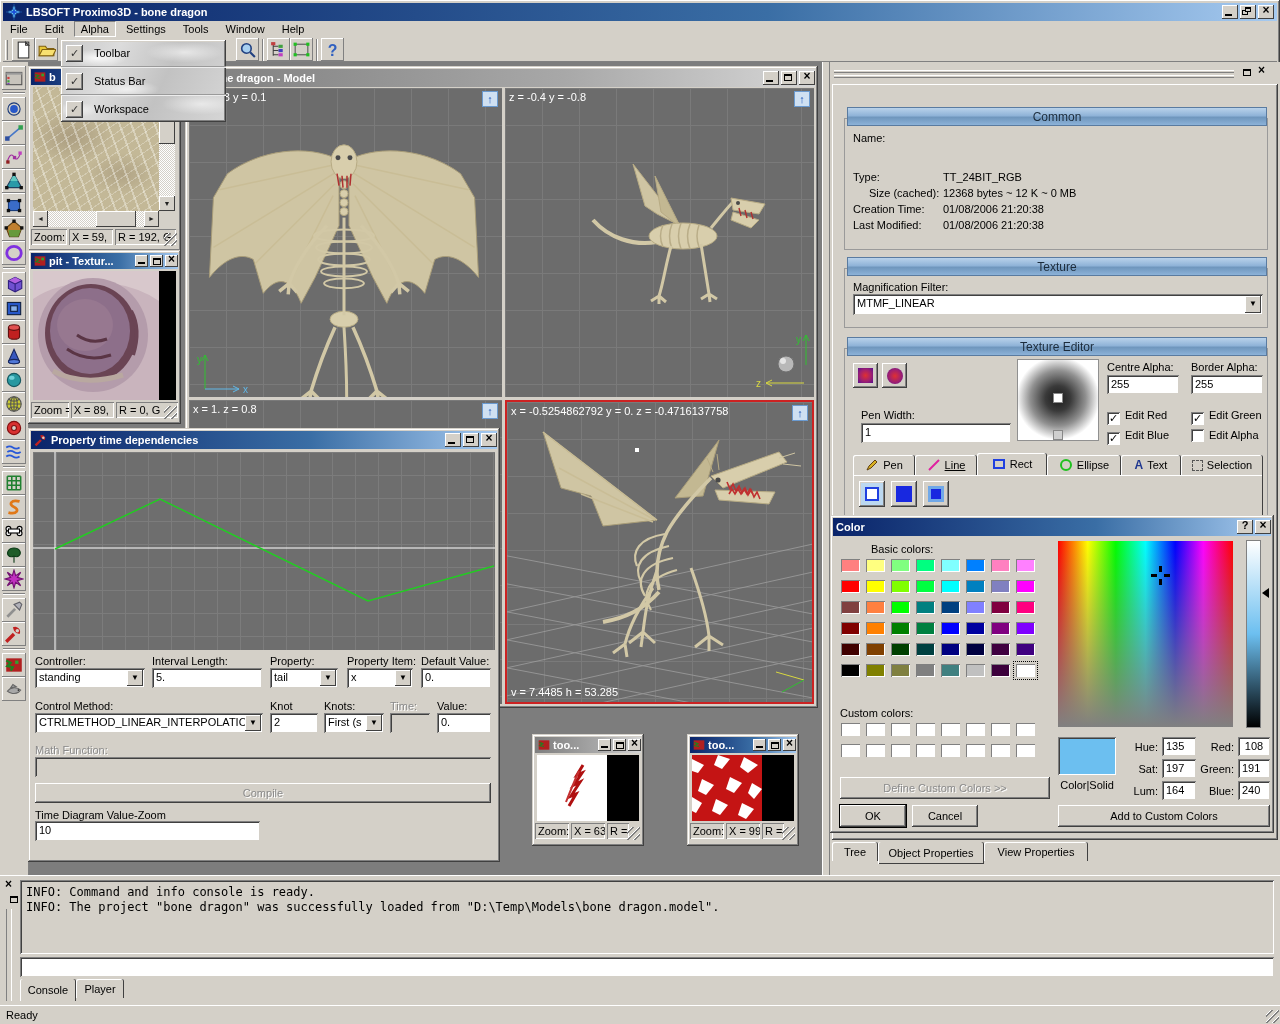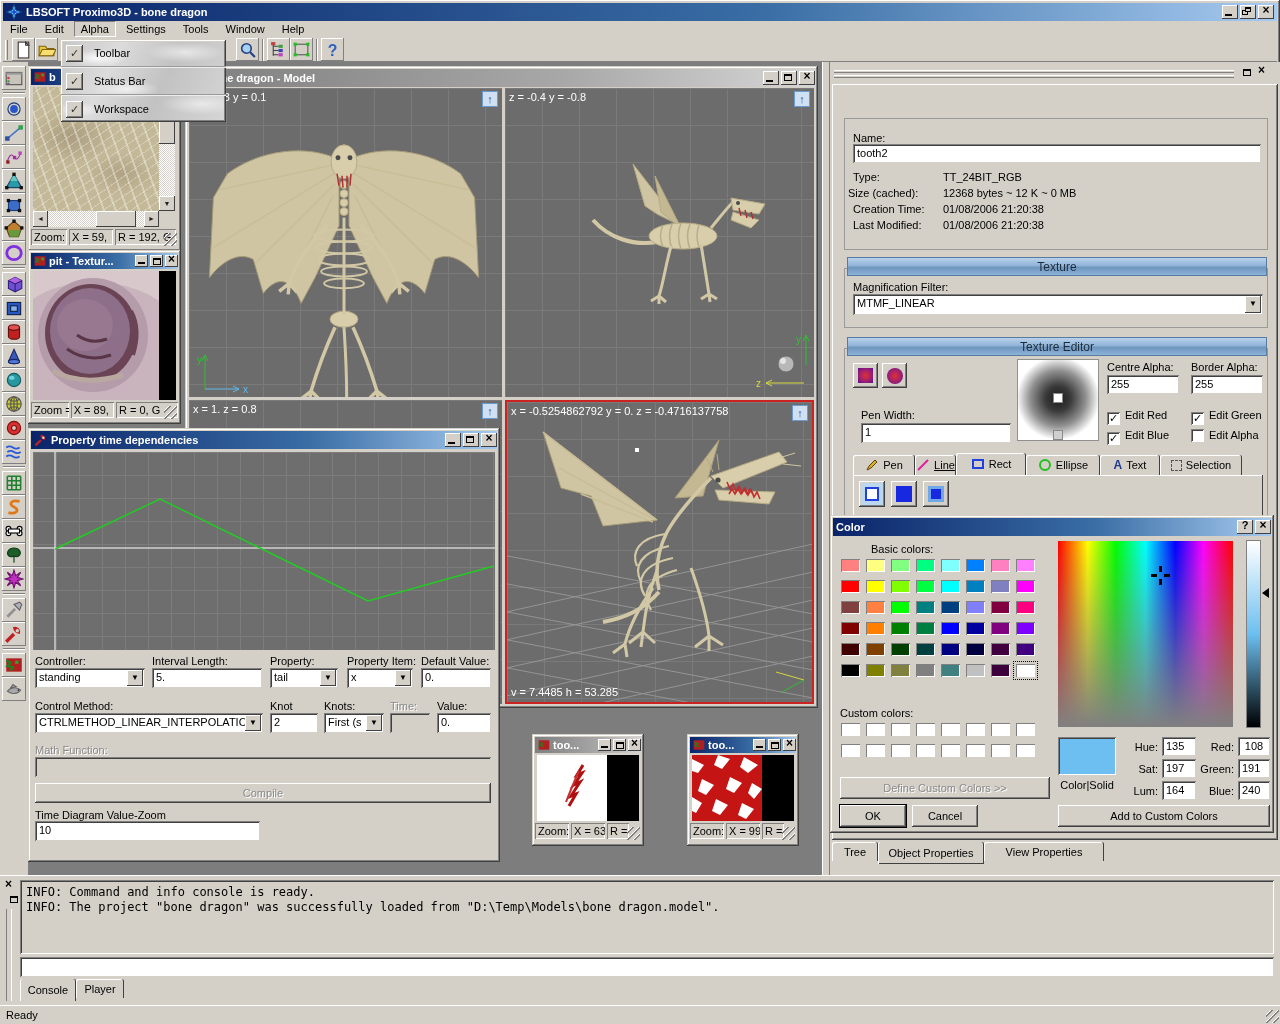--- a/index.html
+++ b/index.html
@@ -687,25 +687,25 @@
 <div class="abs" style="left:822px;top:62px;width:8px;height:813px;background:#d4d0c8;border-left:1px solid #fff;border-right:1px solid #808080;"></div>
 <div class="abs" style="left:830px;top:62px;width:450px;height:813px;background:#d4d0c8;">
   <div class="abs" style="left:4px;top:8px;width:400px;height:3px;border-top:1px solid #fff;border-bottom:1px solid #808080;"></div>
   <div class="abs" style="left:4px;top:13px;width:400px;height:3px;border-top:1px solid #fff;border-bottom:1px solid #808080;"></div>
   <span class="win-btn sm abs" style="left:408px;top:4px;"><span class="g-max"></span></span>
   <span class="win-btn sm abs" style="left:424px;top:4px;"><span class="g-x" style="line-height:12px;">×</span></span>
 
   <div class="abs bev-out" style="left:2px;top:22px;width:446px;height:756px;">
 
     <div class="abs gbox" style="left:12px;top:34px;width:424px;height:132px;">
+      <div class="hdr abs" style="left:2px;top:-12px;width:420px;height:19px;">Common</div>
       <div class="abs lbl" style="left:8px;top:13px;">Name:</div>
-      <div class="abs field" style="left:8px;top:25px;width:408px;height:19px;"><span>tooth2</span></div>
       <div class="abs lbl" style="left:8px;top:52px;">Type:</div>
       <div class="abs lbl" style="left:98px;top:52px;">TT_24BIT_RGB</div>
-      <div class="abs lbl" style="left:3px;top:68px;">Size (cached):</div>
+      <div class="abs lbl" style="left:24px;top:68px;">Size (cached):</div>
       <div class="abs lbl" style="left:98px;top:68px;">12368 bytes ~ 12 K ~ 0 MB</div>
       <div class="abs lbl" style="left:8px;top:84px;">Creation Time:</div>
       <div class="abs lbl" style="left:98px;top:84px;">01/08/2006 21:20:38</div>
       <div class="abs lbl" style="left:8px;top:100px;">Last Modified:</div>
       <div class="abs lbl" style="left:98px;top:100px;">01/08/2006 21:20:38</div>
     </div>
 
     <div class="abs gbox" style="left:12px;top:184px;width:424px;height:60px;">
       <div class="hdr abs" style="left:2px;top:-12px;width:420px;height:19px;">Texture</div>
       <div class="abs lbl" style="left:8px;top:12px;">Magnification Filter:</div>
@@ -736,21 +736,21 @@
       <div class="abs" style="left:262px;top:80px;"><span class="cb">✓</span><span>Edit Blue</span></div>
       <div class="abs" style="left:346px;top:80px;"><span class="cb"></span><span>Edit Alpha</span></div>
 
       <div class="abs" style="left:8px;top:104px;width:410px;height:22px;display:flex;">
         <div class="tab" style="width:62px;height:20px;margin-top:2px;">
             <svg width="14" height="14" viewBox="0 0 14 14">
               <path d="M2,12 L4,8 10,2 12,4 6,10 Z" fill="#d8b020" stroke="#604010"></path>
             </svg>
             <span>Pen</span>
           </div>
-        <div class="tab" style="width:41px;height:20px;margin-top:2px;text-decoration:underline;">
+        <div class="tab" style="width:62px;height:20px;margin-top:2px;text-decoration:underline;">
             <svg width="14" height="14" viewBox="0 0 14 14">
               <line x1="2" y1="12" x2="12" y2="2" stroke="#e020a0" stroke-width="2"></line>
             </svg>
             <span>Line</span>
           </div>
         <div class="tab" style="width:70px;height:22px;background:#d4d0c8;box-shadow:inset -1px 0 0 #404040, inset 1px 1px 0 #ffffff, 0 2px 0 #d4d0c8;">
             <svg width="14" height="14" viewBox="0 0 14 14">
               <rect x="2" y="3" width="10" height="8" fill="none" stroke="#2040e0" stroke-width="2"></rect>
             </svg>
             <span>Rect</span>
@@ -782,21 +782,21 @@
           </div>
         <div class="abs" style="left:6px;top:40px;"><span class="cb"></span><span>Blur Colors</span></div>
       </div>
     </div>
   </div>
 
   
   <div class="abs" style="left:2px;top:780px;width:446px;height:22px;display:flex;">
     <div class="tab" style="width:46px;height:19px;">Tree</div>
     <div class="tab" style="width:106px;height:22px;font-weight:normal;box-shadow:inset -1px 0 0 #404040, inset 1px 0 0 #ffffff, inset 0 -1px 0 #404040;">Object Properties</div>
-    <div class="tab" style="width:120px;height:19px;">View Properties</div>
+    <div class="tab" style="width:104px;height:19px;">View Properties</div>
   </div>
 </div>
 
 <div class="abs win" style="left:830px;top:515px;width:444px;height:318px;">
   <div class="titlebar tb-active" style="height:18px;margin:3px 3px 0 3px;">
     <span>Color</span>
     <span style="flex:1"></span>
     <span class="win-btn">
         <span class="g-x" style="font-size:11px;">?</span>
       </span>

